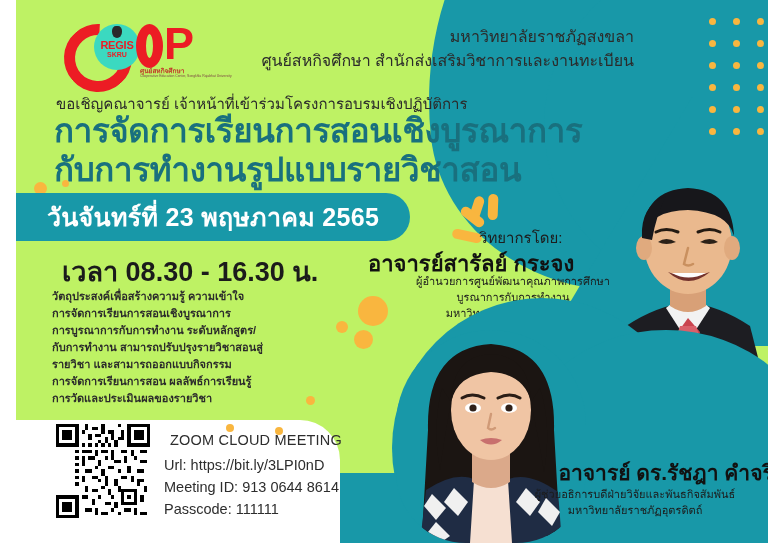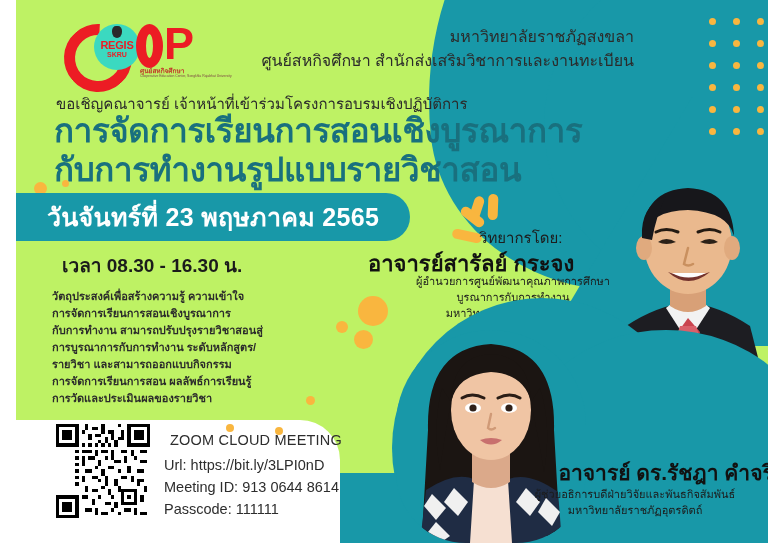--- a/index.html
+++ b/index.html
@@ -99,21 +99,21 @@
     font-size:16px;color:#2b2b2b;
   }
   .invite{
     position:absolute;left:40px;top:92px;font-size:15px;color:#2b2b2b;
   }
   .title{
     position:absolute;left:38px;top:112px;width:600px;
     font-size:33px;font-weight:800;color:#19707e;line-height:1.18;letter-spacing:-.3px;
   }
   .time{
-    position:absolute;left:46px;top:250px;font-size:19px;font-weight:800;color:#1b1b1b;
+    position:absolute;left:46px;top:250px;font-size:27px;font-weight:800;color:#1b1b1b;
   }
   .objectives{
     position:absolute;left:36px;top:288px;width:240px;
     font-size:11px;color:#2b2b2b;line-height:1.55;font-weight:bold;
   }
   
   .zoom-title{
     position:absolute;left:154px;top:432px;font-size:14.5px;color:#2d2d2d;letter-spacing:.2px;
   }
   .zoom-lines{
@@ -210,22 +210,22 @@
 
   <div class="date-banner">
     <span>วันจันทร์ที่ 23 พฤษภาคม 2565</span>
   </div>
 
   <div class="time">เวลา 08.30 - 16.30 น.</div>
 
   <div class="objectives">
     <div>วัตถุประสงค์เพื่อสร้างความรู้ ความเข้าใจ</div>
     <div>การจัดการเรียนการสอนเชิงบูรณาการ</div>
+    <div>การบูรณาการกับการทำงาน ระดับหลักสูตร/</div>
     <div>กับการทำงาน สามารถปรับปรุงรายวิชาสอนสู่</div>
-    <div>การบูรณาการกับการทำงาน ระดับหลักสูตร/</div>
     <div>รายวิชา และสามารถออกแบบกิจกรรม</div>
     <div>การจัดการเรียนการสอน ผลลัพธ์การเรียนรู้</div>
     <div>การวัดและประเมินผลของรายวิชา</div>
   </div>
 
   <div class="dash" style="left:456px;top:196px;width:10px;height:24px;transform:rotate(18deg);"></div>
   <div class="dash" style="left:472px;top:194px;width:10px;height:26px;transform:rotate(2deg);"></div>
   <div class="dash" style="left:443px;top:212px;width:27px;height:10px;transform:rotate(38deg);"></div>
   <div class="dash" style="left:436px;top:231px;width:30px;height:10px;transform:rotate(12deg);"></div>
 

